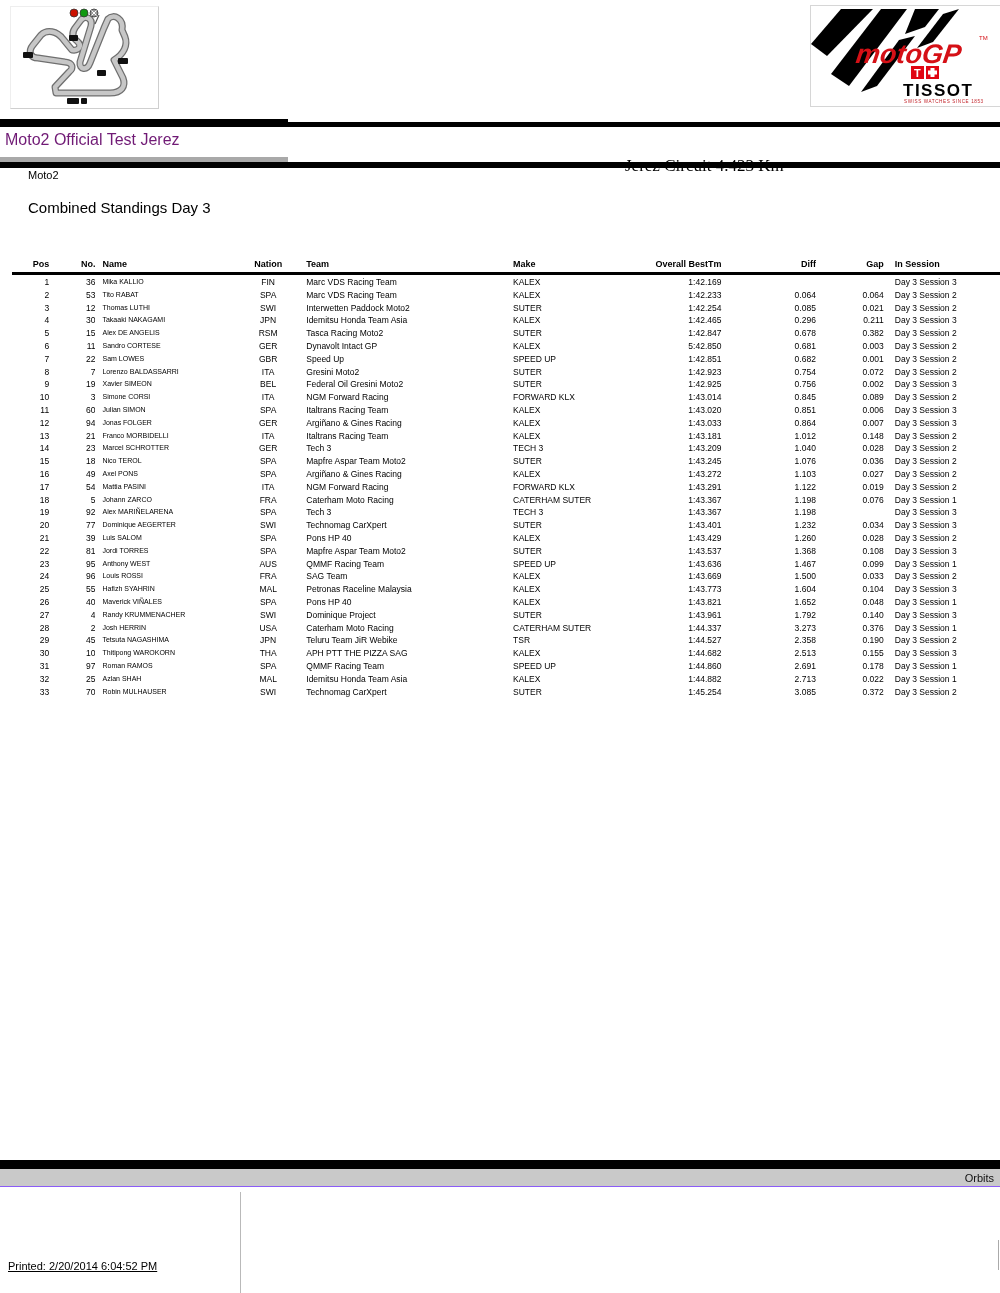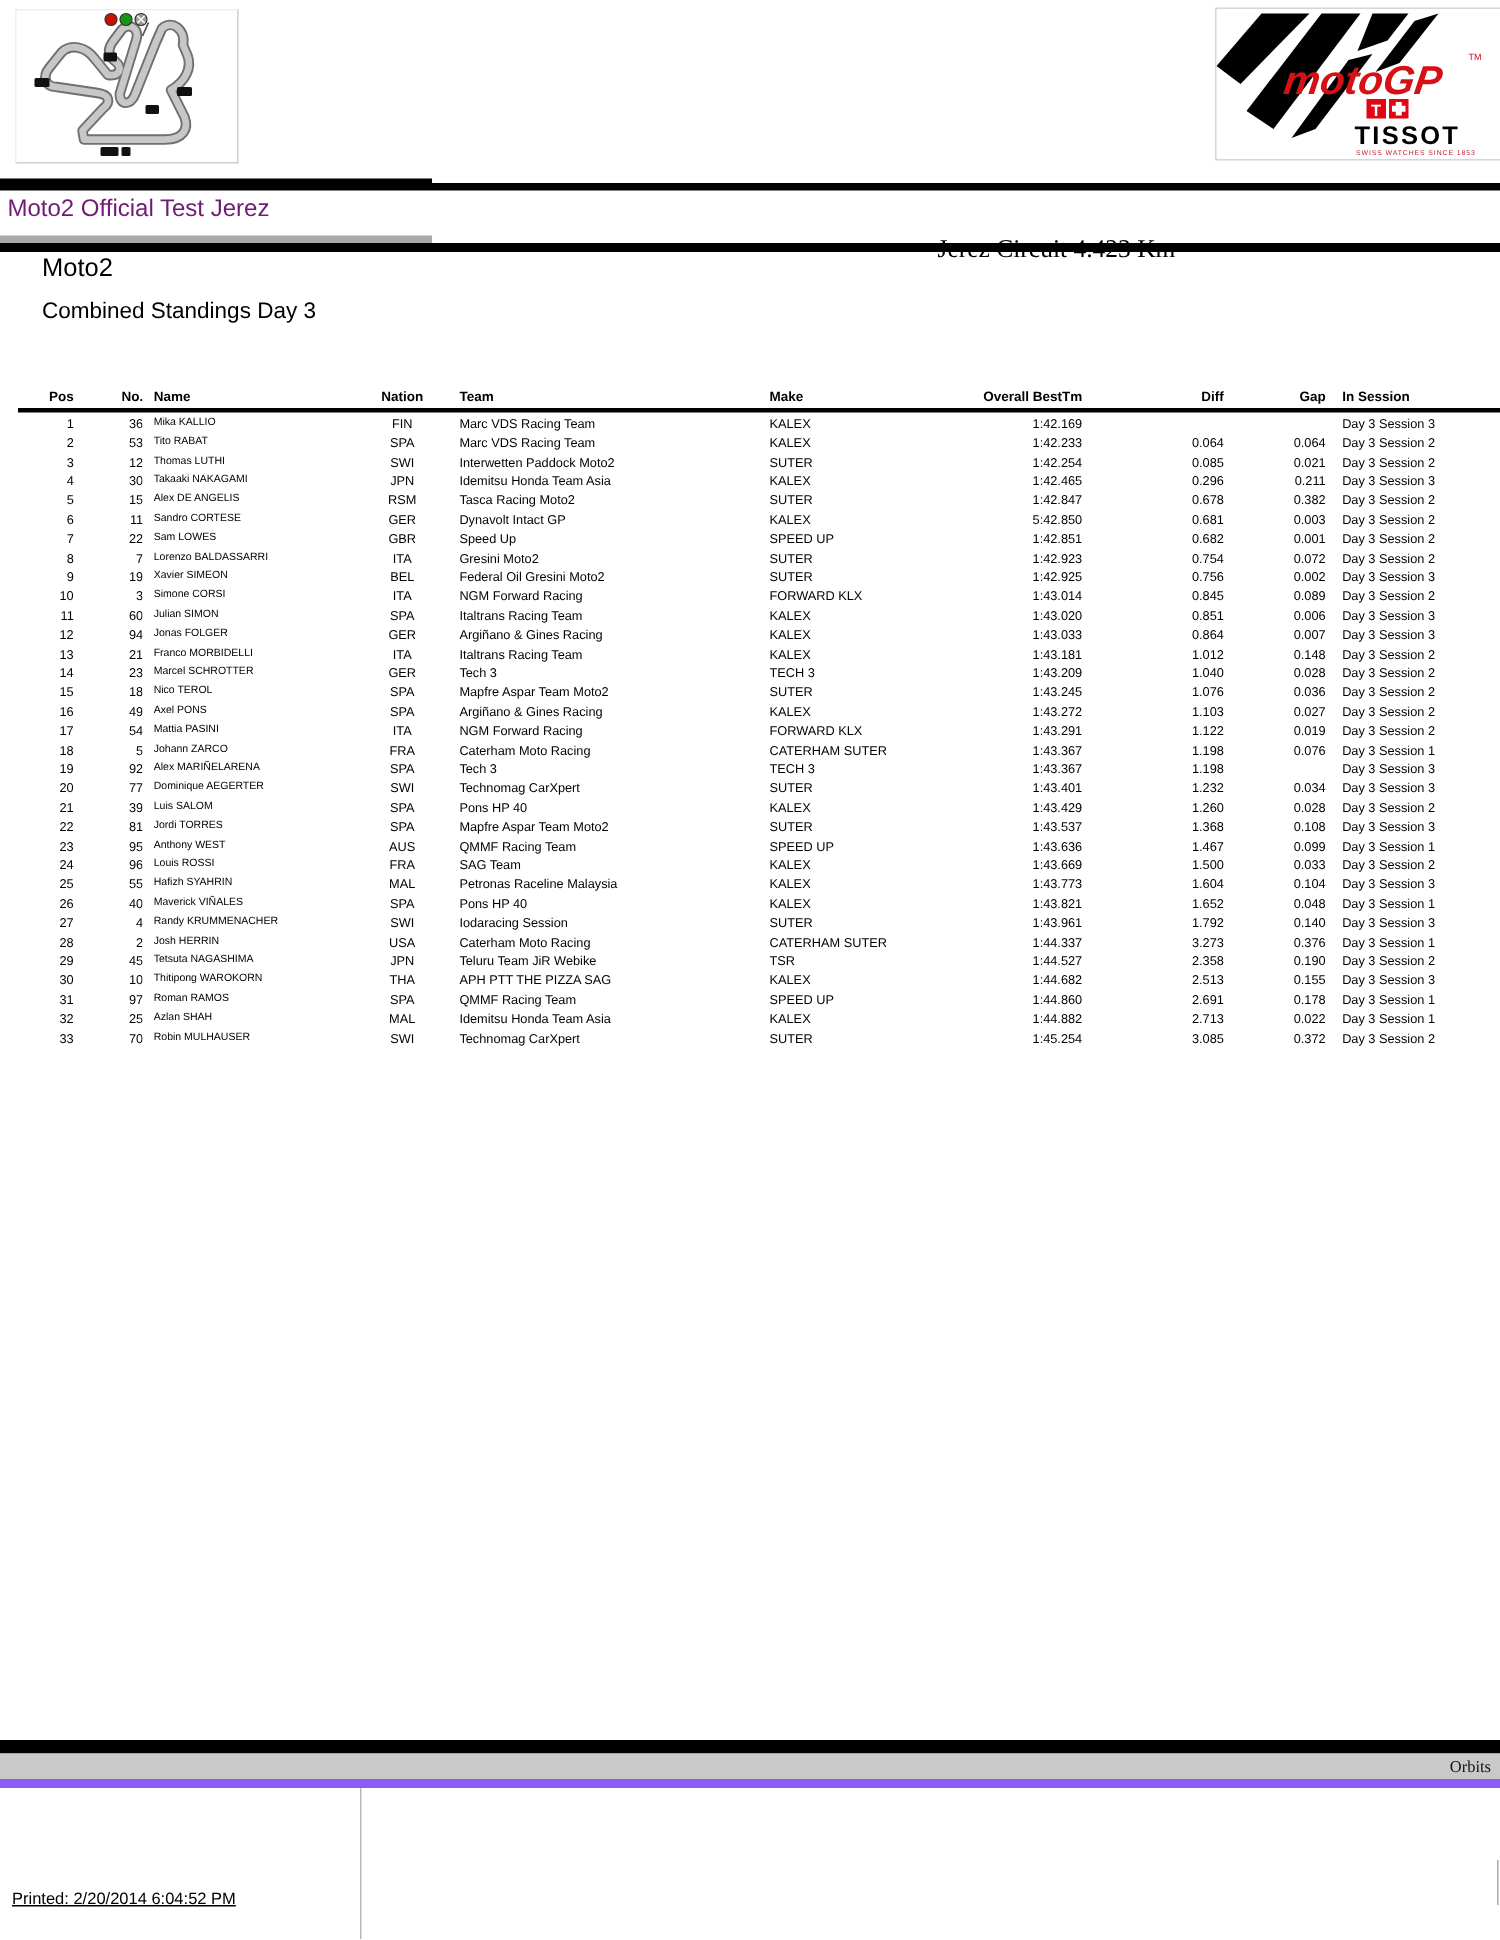--- a/index.html
+++ b/index.html
@@ -12,21 +12,21 @@
   .map-box svg{display:block;}
 
   
   .logo-box{position:absolute;left:810px;top:5px;width:189px;height:100px;background:#fff;
             border:1px solid #d6d6d6;}
 
   
   .bar{position:absolute;background:#000;}
   .bar-gray{position:absolute;background:#a9a9a9;}
   .doc-title{position:absolute;left:5px;top:131px;font-size:16px;color:#701a75;}
-  .sub-left{position:absolute;left:28px;top:169px;font-size:17px;}
+  .sub-left{position:absolute;left:28px;top:169px;font-size:11px;}
   .sub-circuit{position:absolute;left:625px;top:156px;font-size:17px;font-family:Liberation Serif, serif;}
   .sub-standings{position:absolute;left:28px;top:199px;font-size:15px;}
 
   
   .thead{position:absolute;left:0;top:257px;width:1000px;height:15px;display:flex;align-items:center;
          font-size:9px;font-weight:bold;}
   .head-rule{position:absolute;left:12px;top:272px;width:988px;height:3px;background:#000;}
   .tbody{position:absolute;left:0;top:276px;width:1000px;}
   .trow{display:flex;height:12.8px;align-items:center;}
   .cell{display:block;box-sizing:border-box;white-space:nowrap;overflow:hidden;font-size:8.5px;line-height:12.8px;}
@@ -39,21 +39,21 @@
   .c-team{width:210px;text-align:left;padding-left:16px;}
   .c-make{width:135px;text-align:left;margin-left:16px;}
   .c-best{width:80px;text-align:right;padding-right:3px;}
   .c-diff{width:95px;text-align:right;padding-right:2px;}
   .c-gap{width:69px;text-align:right;padding-right:2px;}
   .c-session{width:116px;text-align:left;padding-left:9px;}
 
   
   .footer-black{position:absolute;left:0;top:1160px;width:1000px;height:9px;background:#000;}
   .footer-gray{position:absolute;left:0;top:1169px;width:1000px;height:17px;background:#c9c9c9;
-               border-bottom:6px solid #8b5cf6;display:flex;align-items:center;justify-content:flex-end;font-family:Liberation Serif, serif;}
+               border-bottom:1px solid #8b5cf6;display:flex;align-items:center;justify-content:flex-end;}
   .footer-gray .brand{font-size:11px;color:#111;padding-right:6px;}
   .v-divider{position:absolute;left:240px;top:1192px;width:1px;height:101px;background:#b9b9b9;}
   .r-tick{position:absolute;left:998px;top:1240px;width:1px;height:30px;background:#aaa;}
   .printed{position:absolute;left:8px;top:1260px;font-size:11px;text-decoration:underline;}
 
   
   .logo-box svg{width:189px;height:100px;}
 </style>
 </head>
 <body>
@@ -448,21 +448,21 @@
         <span class="cell c-best">1:43.821</span>
         <span class="cell c-diff">1.652</span>
         <span class="cell c-gap">0.048</span>
         <span class="cell c-session">Day 3 Session 1</span>
       </div>
       <div class="trow">
         <span class="cell c-pos">27</span>
         <span class="cell c-no">4</span>
         <span class="cell c-name">Randy KRUMMENACHER</span>
         <span class="cell c-nation">SWI</span>
-        <span class="cell c-team">Iodaracing Session</span>
+        <span class="cell c-team">Dominique Project</span>
         <span class="cell c-make">SUTER</span>
         <span class="cell c-best">1:43.961</span>
         <span class="cell c-diff">1.792</span>
         <span class="cell c-gap">0.140</span>
         <span class="cell c-session">Day 3 Session 3</span>
       </div>
       <div class="trow">
         <span class="cell c-pos">28</span>
         <span class="cell c-no">2</span>
         <span class="cell c-name">Josh HERRIN</span>

